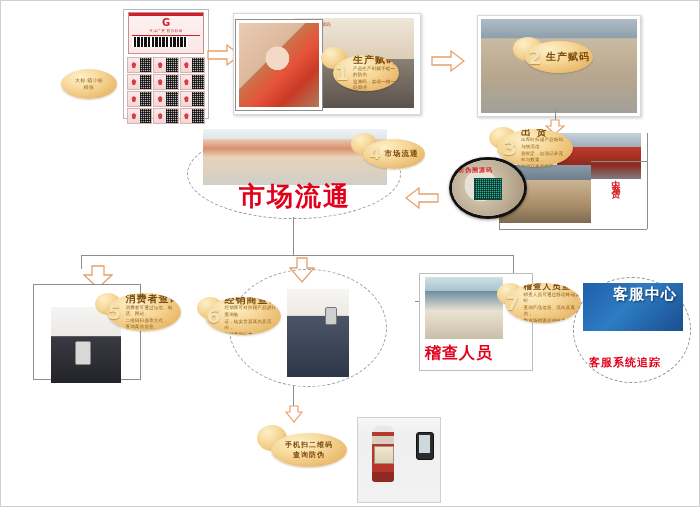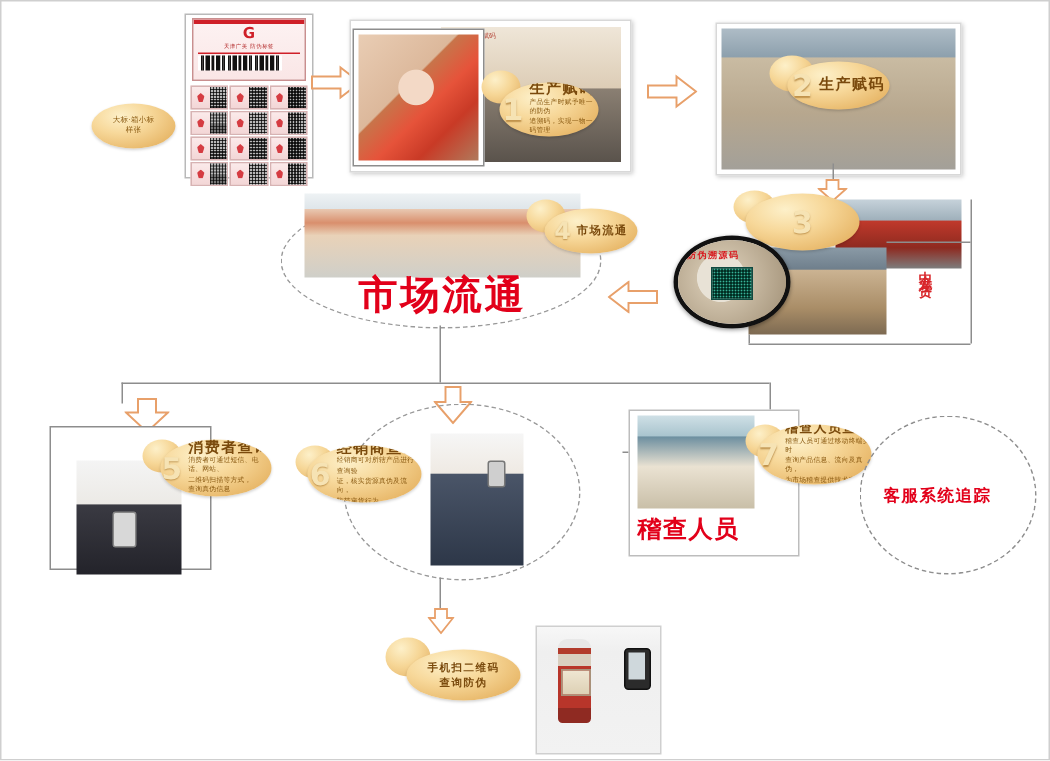--- a/index.html
+++ b/index.html
@@ -367,20 +367,26 @@
     </svg>
   </div>
 
   <div class="abs photo ph-truck" style="left:556px;top:132px;width:84px;height:46px;"></div>
   <div class="abs photo ph-boxes" style="left:498px;top:164px;width:92px;height:58px;"></div>
 
   <div class="abs blob" style="left:488px;top:126px;width:28px;height:22px;"></div>
   <div class="abs callout" style="left:496px;top:128px;width:76px;height:38px;">
     <div class="callout-row">
       <div class="num">3</div>
+      <div class="callout-col">
+        <div class="ctitle">出  货</div>
+        <div class="cdesc" style="white-space:pre-line;text-align:left;">出库时扫描产品箱码与物流信
+息绑定，自动记录流向与数量，
+实现订单发货管理</div>
+      </div>
     </div>
   </div>
 
   <div class="abs vert-red" style="left:608px;top:172px;height:48px;">中仓发货</div>
 
   <div class="abs line-v" style="left:646px;top:132px;height:96px;"></div>
   <div class="abs line-h" style="left:498px;top:228px;width:148px;"></div>
   <div class="abs line-v" style="left:498px;top:222px;height:6px;"></div>
   <div class="abs line-h" style="left:590px;top:160px;width:56px;"></div>
 
@@ -471,21 +477,24 @@
       <div class="callout-col">
         <div class="ctitle" style="font-size:8.5px;">稽查人员查询</div>
         <div class="cdesc" style="white-space:pre-line;text-align:left;">稽查人员可通过移动终端实时
 查询产品信息、流向及真伪，
 为市场稽查提供技术支撑</div>
       </div>
     </div>
   </div>
 
   <div class="abs dash-circle" style="left:572px;top:276px;width:116px;height:104px;"></div>
-  <div class="abs red-head" style="left:588px;top:322px;font-size:11px;letter-spacing:1px;font-family:Liberation Serif, serif;">客服系统追踪</div>
+  <div class="abs photo ph-service" style="left:582px;top:282px;width:100px;height:48px;">
+    <div class="svc-text">客服中心</div>
+  </div>
+  <div class="abs red-head" style="left:588px;top:354px;font-size:11px;letter-spacing:1px;font-family:Liberation Serif, serif;">客服系统追踪</div>
 
   <div class="abs line-v" style="left:292px;top:384px;height:24px;"></div>
   <div class="abs arrow" style="left:284px;top:404px;">
     <svg width="18" height="18" viewBox="0 0 18 18">
       <path d="M5 1 H13 V7 H17 L9 17 L1 7 H5 Z" fill="#fff" stroke="#e8a06a" stroke-width="1.2"></path>
     </svg>
   </div>
 
   <div class="abs blob" style="left:256px;top:424px;width:30px;height:26px;"></div>
   <div class="abs callout" style="left:270px;top:432px;width:76px;height:34px;">

